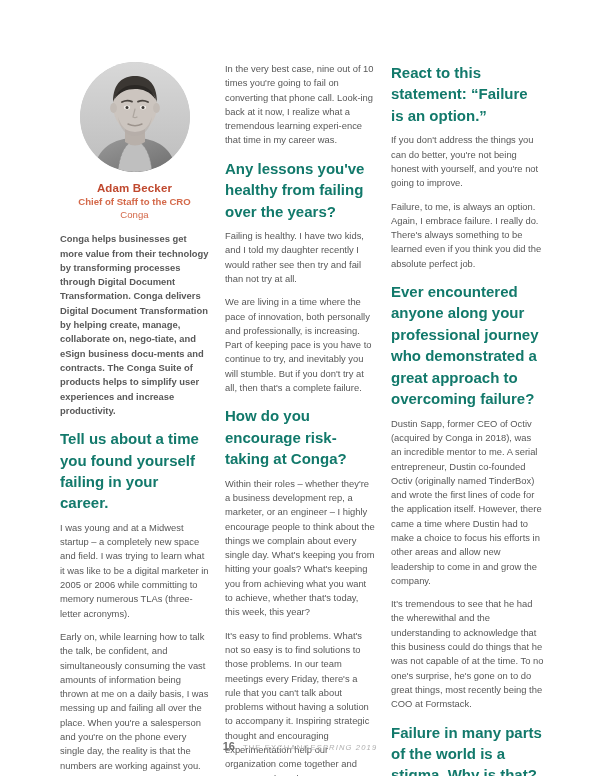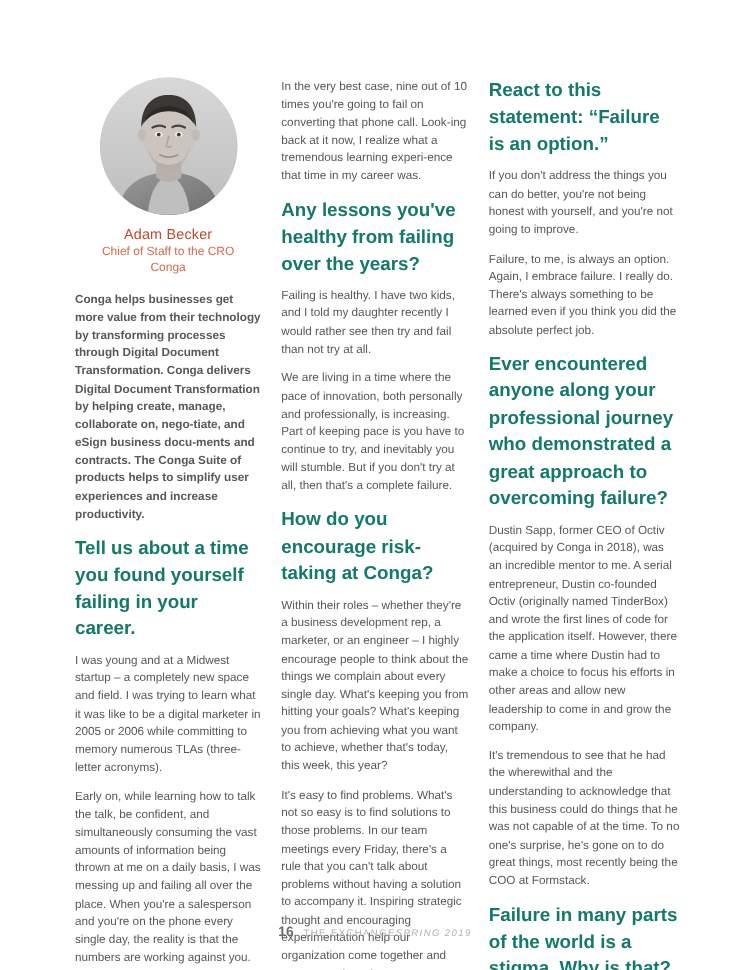--- a/index.html
+++ b/index.html
@@ -53,30 +53,31 @@
     background: #c9c9c9;
   }
   .photo svg { display: block; }
 
   .byline {
     text-align: center;
     margin-top: 9px;
   }
   .byline-name {
     font-size: 11.5px;
-    font-weight: normal;
+    font-weight: bold;
     color: #c0492f;
     letter-spacing: 0.15px;
     line-height: 1.25;
   }
   .byline-role {
     font-size: 9.6px;
     color: #d4694a;
     line-height: 1.35;
     margin-top: 1px;
+    font-weight: bold;
   }
   .byline-company {
     font-size: 9.6px;
     color: #d4694a;
     line-height: 1.35;
   }
 
   p.body {
     font-size: 9.4px;
     line-height: 1.52;

